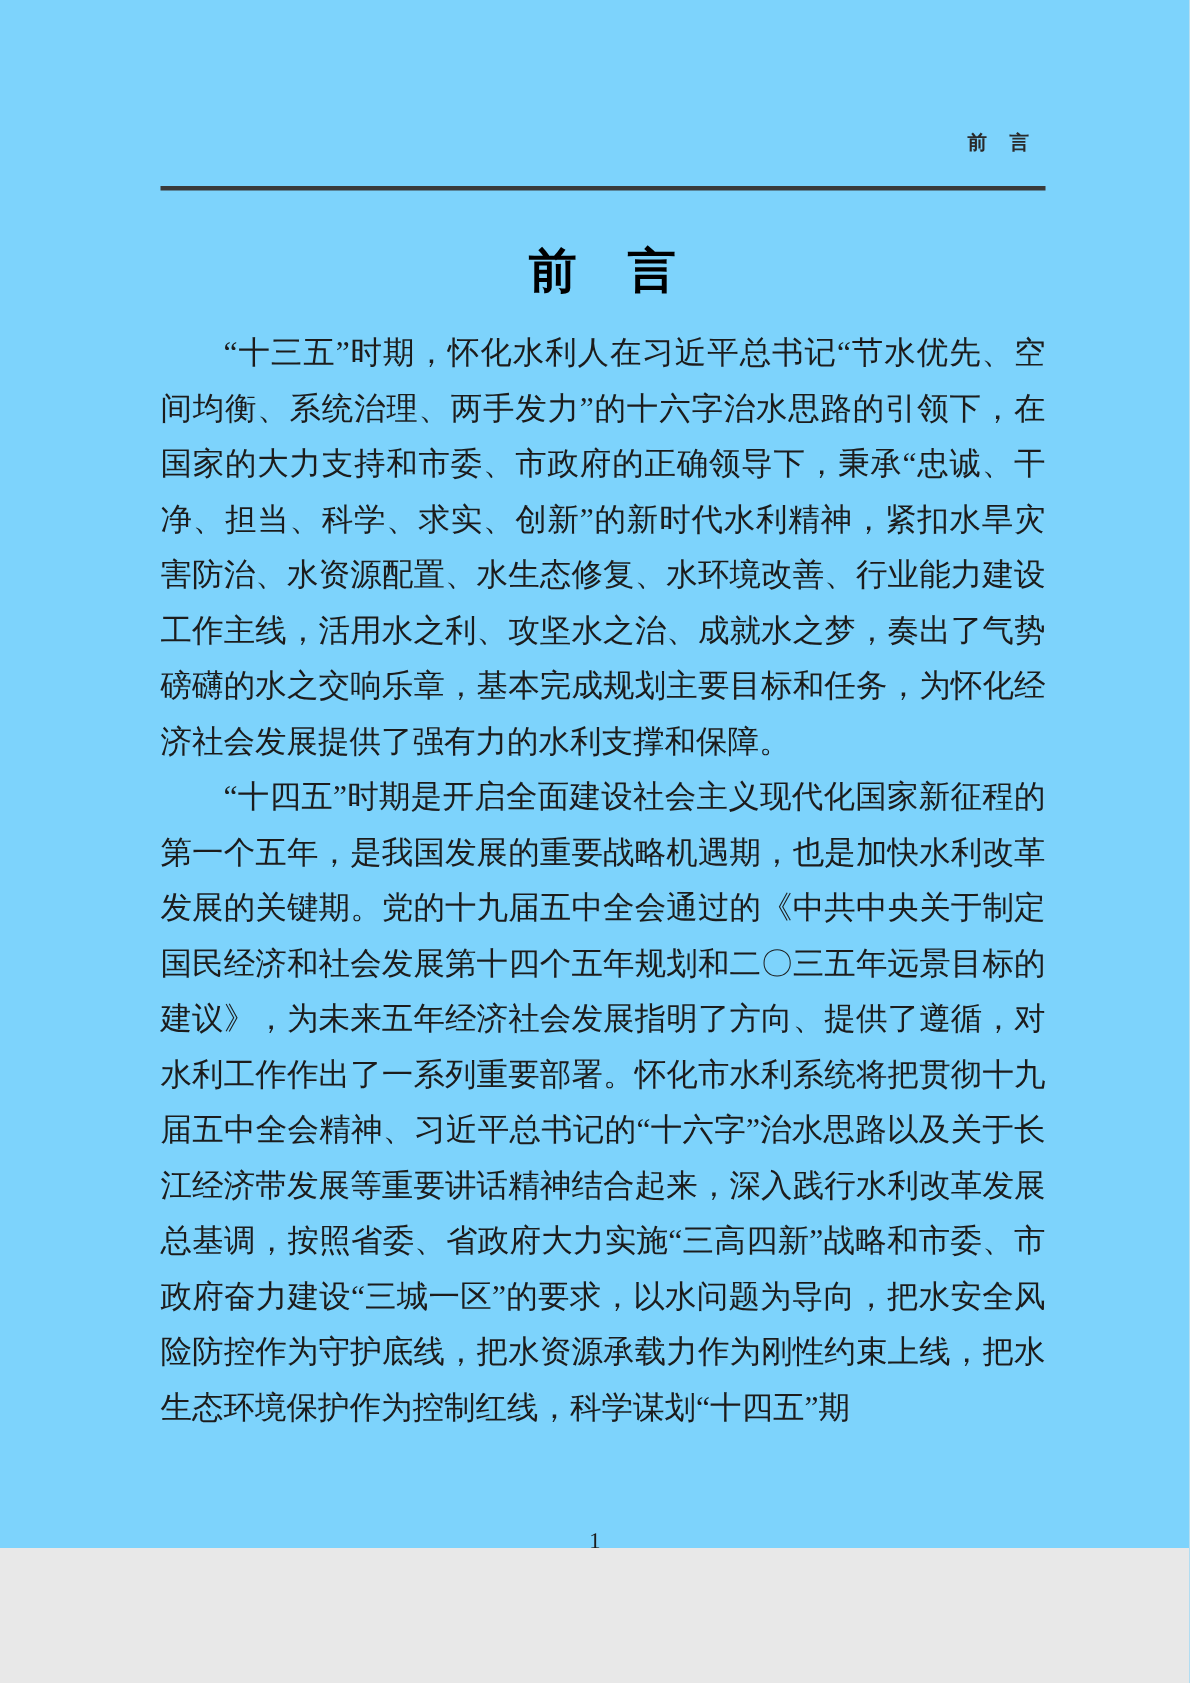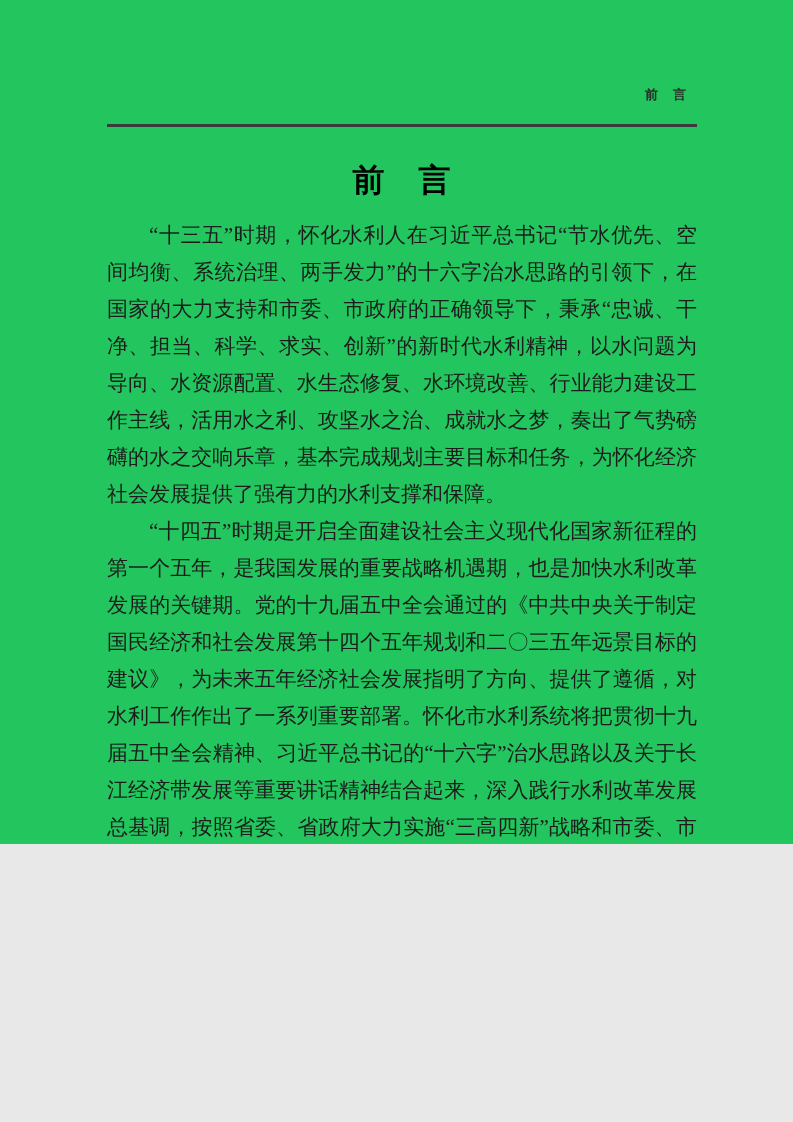--- a/index.html
+++ b/index.html
@@ -3,23 +3,23 @@
 <meta charset="utf-8">
 <style>
   html, body {
     margin: 0;
     padding: 0;
     background: #e8e8e8;
   }
   .page {
     position: relative;
     width: 793px;
-    height: 844px;
+    height: 1032px;
     margin: 0 auto;
-    background: #22c55e;
+    background: #7dd3fc;
     font-family: "Liberation Serif", serif;
     color: #1c1c1c;
     overflow: hidden;
     box-sizing: border-box;
   }
   .content {
     margin-left: 107px;
     margin-right: 96px; 
   }
   .running-header {
@@ -77,21 +77,21 @@
 
     <div class="running-header">
       <span>前　言</span>
     </div>
 
     <div class="header-rule"></div>
 
     <h1 class="doc-title">前　言</h1>
 
     <div class="body-text">
-      <p>“十三五”时期，怀化水利人在习近平总书记“节水优先、空间均衡、系统治理、两手发力”的十六字治水思路的引领下，在国家的大力支持和市委、市政府的正确领导下，秉承“忠诚、干净、担当、科学、求实、创新”的新时代水利精神，以水问题为导向、水资源配置、水生态修复、水环境改善、行业能力建设工作主线，活用水之利、攻坚水之治、成就水之梦，奏出了气势磅礴的水之交响乐章，基本完成规划主要目标和任务，为怀化经济社会发展提供了强有力的水利支撑和保障。</p>
+      <p>“十三五”时期，怀化水利人在习近平总书记“节水优先、空间均衡、系统治理、两手发力”的十六字治水思路的引领下，在国家的大力支持和市委、市政府的正确领导下，秉承“忠诚、干净、担当、科学、求实、创新”的新时代水利精神，紧扣水旱灾害防治、水资源配置、水生态修复、水环境改善、行业能力建设工作主线，活用水之利、攻坚水之治、成就水之梦，奏出了气势磅礴的水之交响乐章，基本完成规划主要目标和任务，为怀化经济社会发展提供了强有力的水利支撑和保障。</p>
       <p>“十四五”时期是开启全面建设社会主义现代化国家新征程的第一个五年，是我国发展的重要战略机遇期，也是加快水利改革发展的关键期。党的十九届五中全会通过的《中共中央关于制定国民经济和社会发展第十四个五年规划和二〇三五年远景目标的建议》，为未来五年经济社会发展指明了方向、提供了遵循，对水利工作作出了一系列重要部署。怀化市水利系统将把贯彻十九届五中全会精神、习近平总书记的“十六字”治水思路以及关于长江经济带发展等重要讲话精神结合起来，深入践行水利改革发展总基调，按照省委、省政府大力实施“三高四新”战略和市委、市政府奋力建设“三城一区”的要求，以水问题为导向，把水安全风险防控作为守护底线，把水资源承载力作为刚性约束上线，把水生态环境保护作为控制红线，科学谋划“十四五”期</p>
     </div>
 
   </div>
 
   <div class="page-footer">
     <span>1</span>
   </div>
 
 </div>

